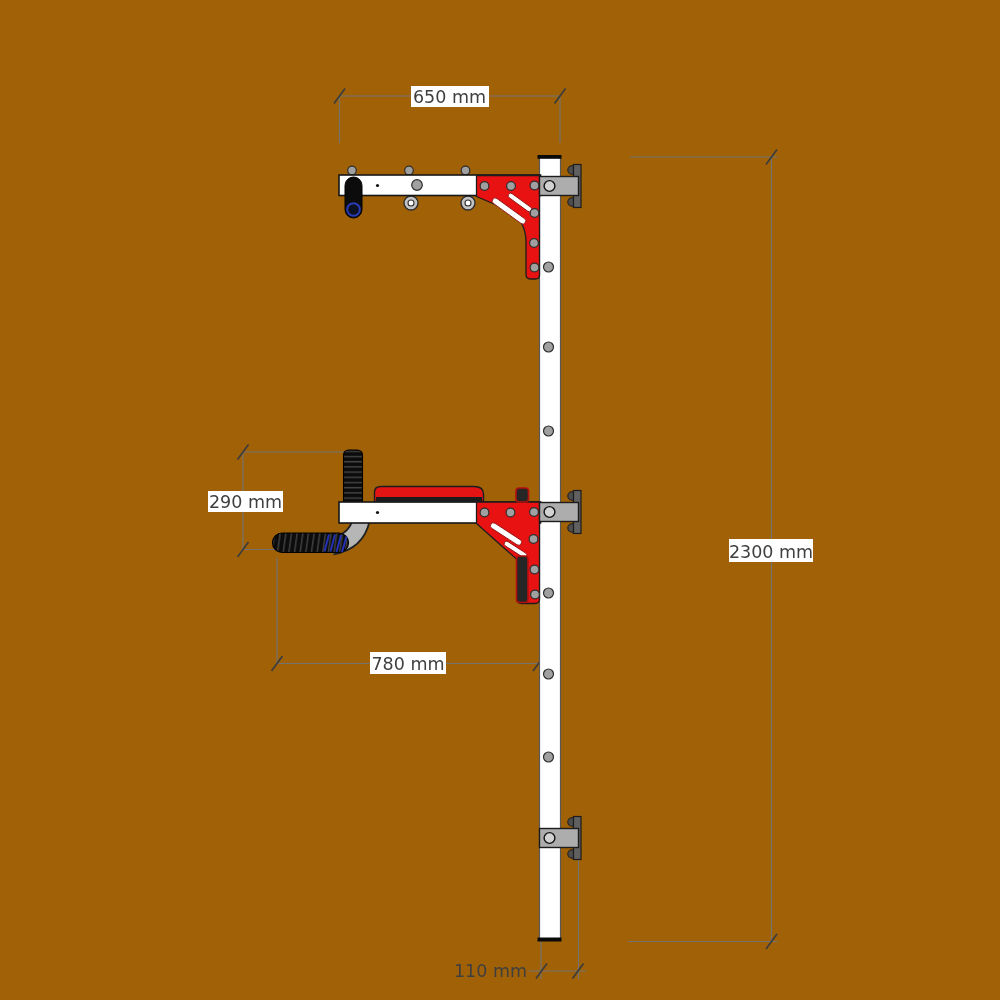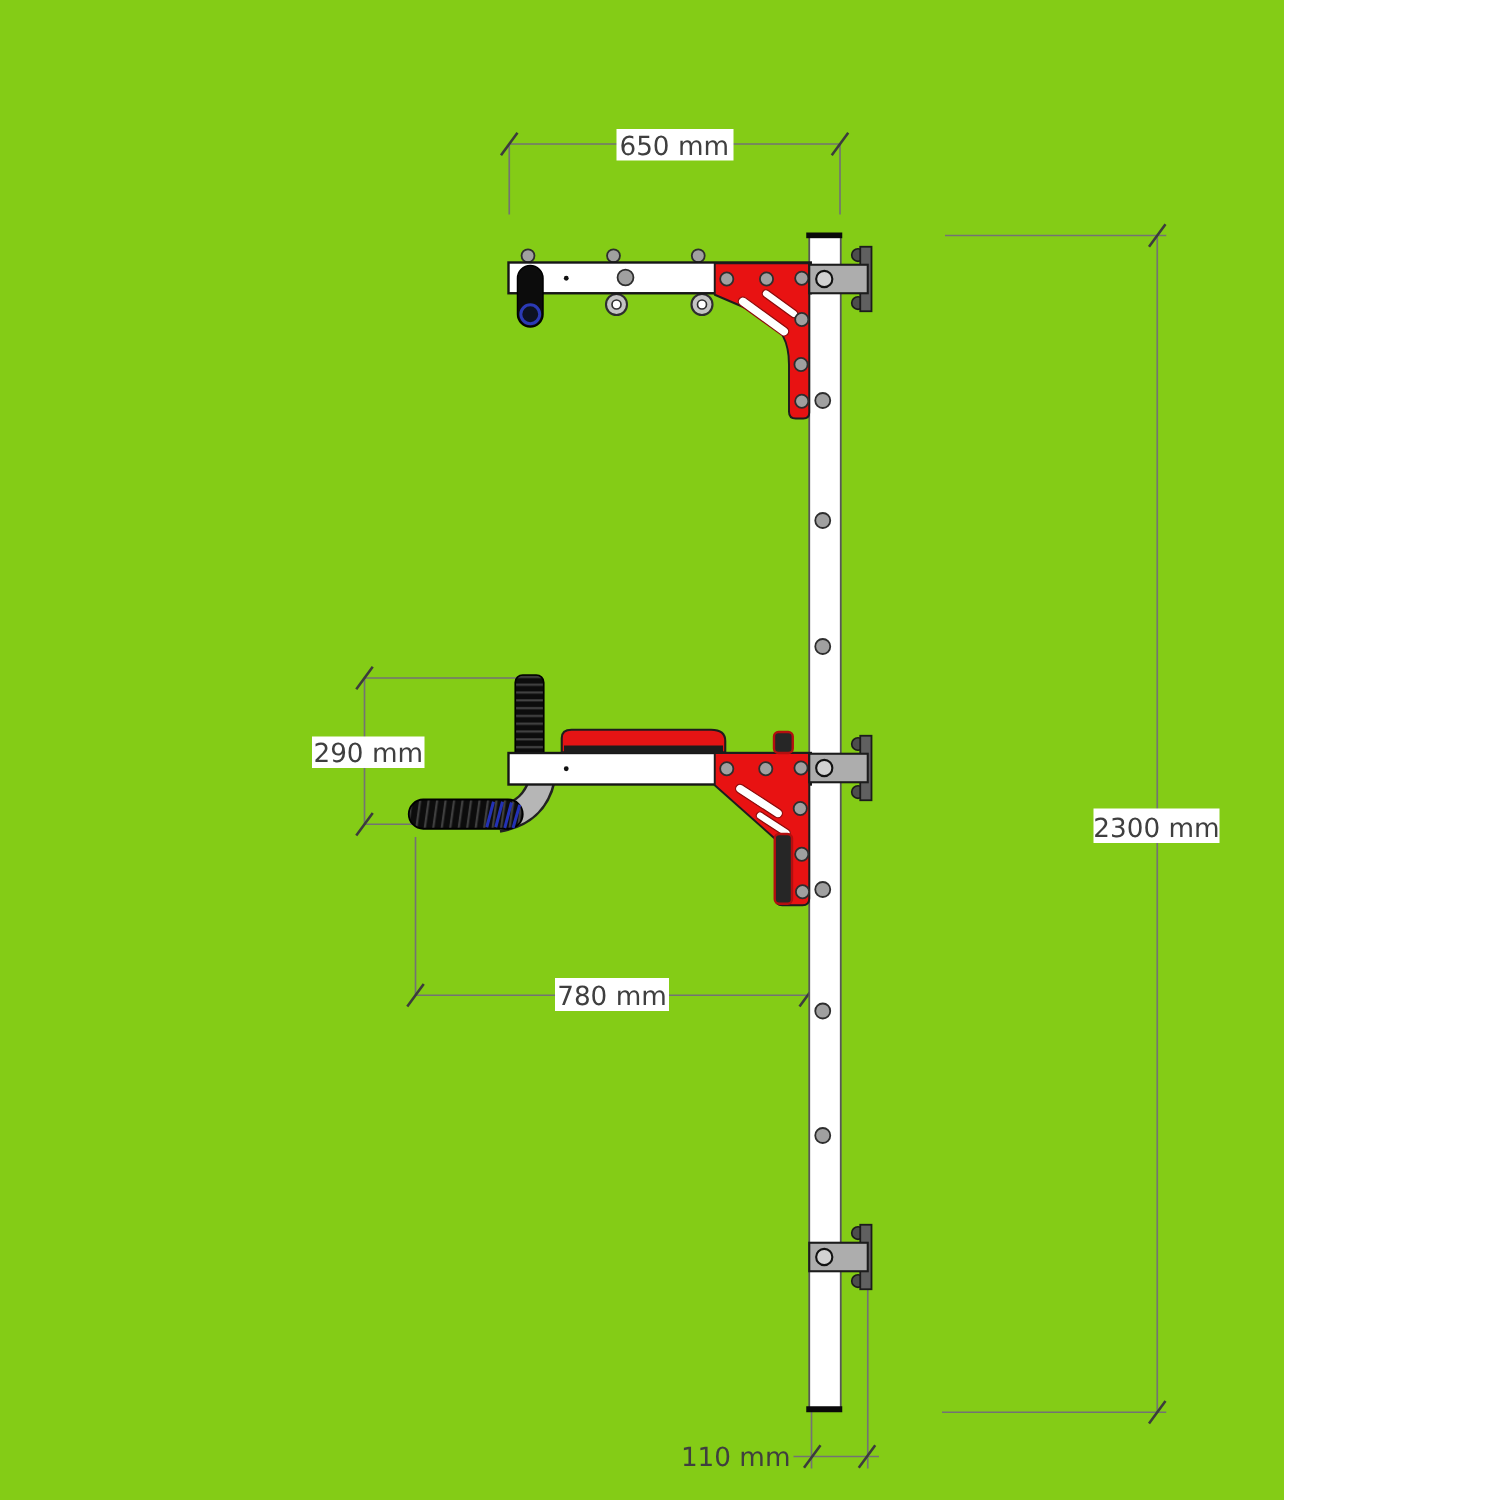--- a/index.html
+++ b/index.html
@@ -1,18 +1,18 @@
 <!DOCTYPE html>
 <html><head>
 <meta charset="utf-8">
 <style>
   html,body{margin:0;padding:0;background:#ffffff;}
   body{width:1000px;height:1000px;overflow:hidden;
        font-family:"DejaVu Sans","Liberation Sans",sans-serif;}
-  #stage{position:relative;width:856px;height:1000px;background:#84cc16;}
+  #stage{position:relative;width:1000px;height:1000px;background:#a16207;}
   svg{display:block;}
   .dim-line{stroke:#737373;stroke-width:1.1;fill:none;}
   .tick{stroke:#3c3c3c;stroke-width:1.7;fill:none;}
   .dim-text{fill:#3f3f3f;font-size:17.5px;font-family:"DejaVu Sans","Liberation Sans",sans-serif;}
   .txtbg{fill:#ffffff;stroke:none;}
   .steel{fill:#ffffff;stroke:#161616;stroke-width:1.6;}
   .postface{fill:#ffffff;stroke:#585858;stroke-width:1.2;}
   .hole{fill:#a0a0a0;stroke:#2e2e2e;stroke-width:1.2;}
   .red{fill:#e81212;stroke:#1d1d1d;stroke-width:1.3;stroke-linejoin:round;}
   .slot{fill:#ffffff;stroke:#8a0a0a;stroke-width:0.8;}

